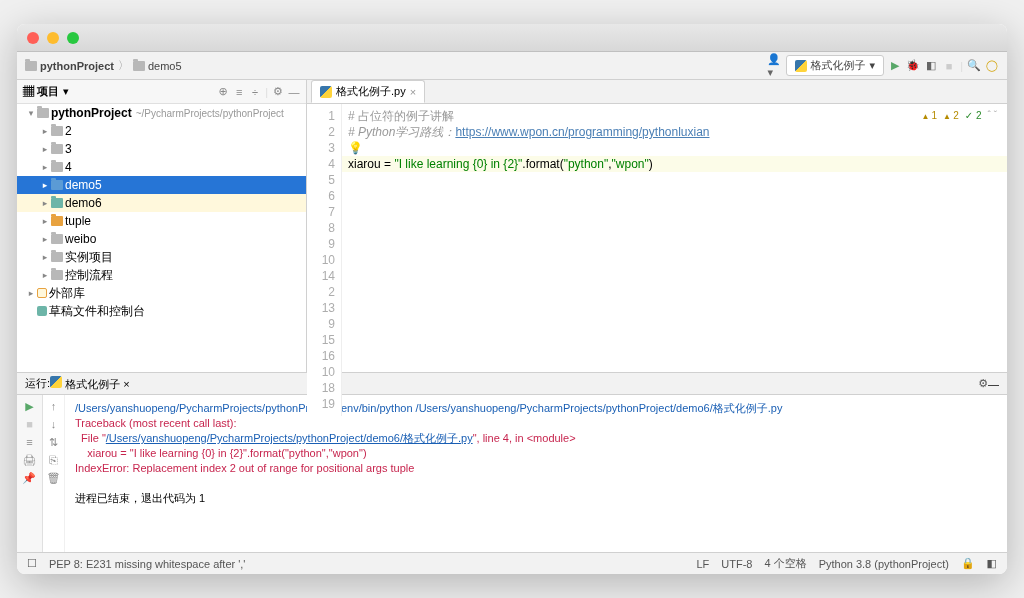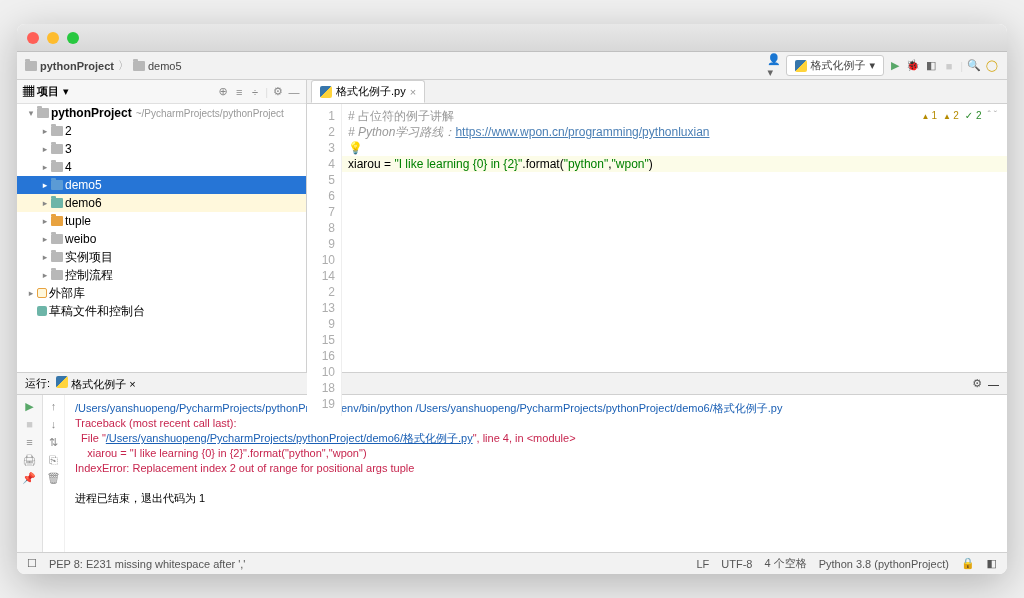--- a/index.html
+++ b/index.html
@@ -44,21 +44,21 @@
 .gutter { width:35px; background:#fff; color:#adadad; text-align:right; padding:4px 6px 4px 0; border-right:1px solid #eee;}
 .code-lines { flex:1; padding:4px 6px; position:relative;}
 .code-line { height:16px; white-space:pre; }
 .hl-line { background:#fcfce8; margin:0 -6px; padding:0 6px;}
 .comment{color:#999;} .link{color:#4a7fb5;text-decoration:underline;} .str{color:#008000;} .fn{color:#000;}
 .inspect-badges { position:absolute; top:4px; right:10px; display:flex; gap:6px; font-size:10px;}
 .badge-yellow{color:#b58b00;} .badge-yellow::before{content:"▲ ";font-size:8px;}
 .badge-green{color:#2a8a2a;} .badge-green::before{content:"✓ ";}
 .bulb{color:#d4a817;}
 .run-panel { height:180px; border-top:1px solid #d0d0d0; display:flex; flex-direction:column; background:#fff;}
-.run-header { height:22px; background:#f2f2f2; border-bottom:1px solid #d0d0d0; display:flex; align-items:center; padding:0 8px; font-size:11px; gap:6px;}
+.run-header { height:22px; background:#f2f2f2; border-bottom:1px solid #d0d0d0; display:flex; align-items:center; padding:0 8px; font-size:11px; }
 .run-body { flex:1; display:flex; }
 .run-gutter { width:26px; background:#f7f7f7; border-right:1px solid #e0e0e0; display:flex; flex-direction:column; align-items:center; padding-top:4px; gap:4px;}
 .rg-icon{width:14px;height:14px;color:#888;font-size:11px;display:flex;align-items:center;justify-content:center;}
 .rg-icon.green{color:#59a869;}
 .rg-icon.red{color:#c75450;}
 .run-gutter2 { width:22px; background:#fff; border-right:1px solid #f0f0f0; display:flex;flex-direction:column;align-items:center;padding-top:4px;gap:4px;}
 .console { flex:1; font-family:"Menlo","Consolas",monospace; font-size:11px; padding:6px 10px; line-height:15px; white-space:pre; overflow:auto;}
 .tb-blue{color:#1a5fb4;} .tb-red{color:#c7254e;} .tb-link{color:#1a5fb4;text-decoration:underline;}
 .statusbar { height:22px; background:#f2f2f2; border-top:1px solid #d0d0d0; display:flex; align-items:center; padding:0 10px; font-size:11px; color:#555; gap:12px;}
 .py-icon{display:inline-block;width:12px;height:12px;background:linear-gradient(135deg,#3776ab 50%,#ffd43b 50%);border-radius:2px;}

